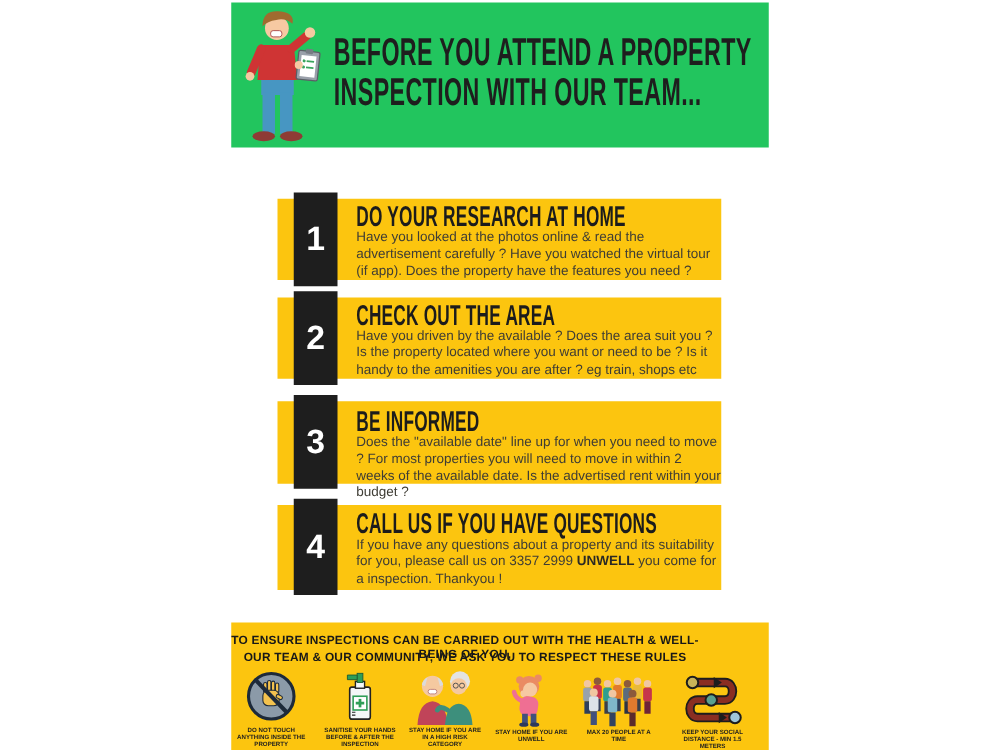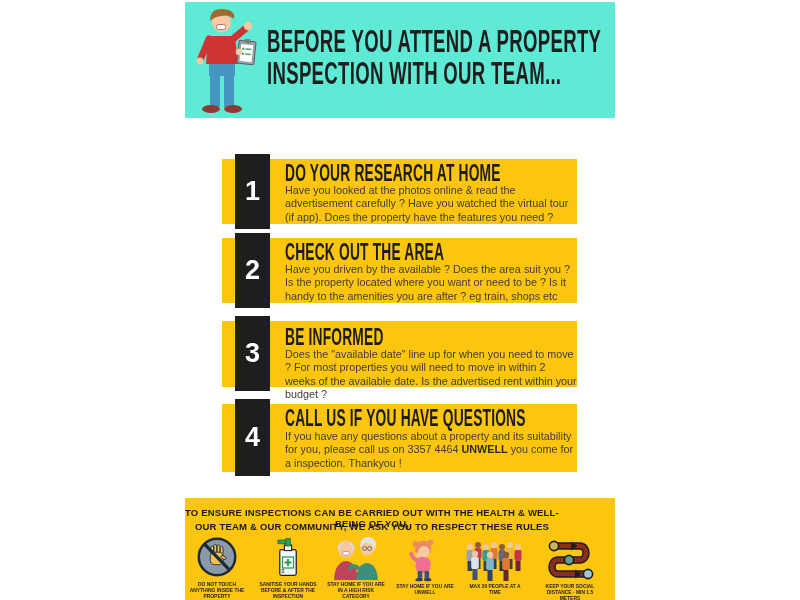--- a/index.html
+++ b/index.html
@@ -2,21 +2,21 @@
 <html><head>
 <meta charset="utf-8">
 <style>
   * { margin:0; padding:0; box-sizing:border-box; }
   html,body { width:800px; height:600px; background:#ffffff; overflow:hidden;
               font-family:"Liberation Sans", sans-serif; }
   .abs { position:absolute; }
   #stage { position:relative; width:800px; height:600px; background:#ffffff; }
 
   
-  #top-banner { left:185px; top:2px; width:430px; height:116px; background:#5eead4; }
+  #top-banner { left:185px; top:2px; width:430px; height:116px; background:#22c55e; }
   #man-illustration { left:3px; top:4px; }
   #title { left:82px; top:24px; color:#1e1e1e; font-weight:800; font-size:31px;
            line-height:32px; letter-spacing:0.5px; white-space:nowrap;
            transform:scaleX(0.60); transform-origin:0 0; }
 
   
   .step-row { position:absolute; left:185px; width:430px; }
   .step-yellow { position:absolute; left:37px; top:5px; width:355px; background:#FCC50F; }
   .step-num { position:absolute; left:50px; top:0; width:35px; background:#1e1e1e;
               color:#ffffff; font-weight:700; font-size:27px; display:flex;
@@ -99,21 +99,21 @@
     <div class="step-yellow" style="height:66px;"></div>
     <div class="step-num" style="height:75px;">3</div>
     <div class="step-heading" style="top:9px;">BE INFORMED</div>
     <div class="step-body" style="top:32px;">Does the "available date" line up for when you need to move ? For most properties you will need to move in within 2 weeks of the available date. Is the advertised rent within your budget ?</div>
   </div>
 
   <div class="step-row" style="top:399px; height:77px;">
     <div class="step-yellow" style="height:68px;"></div>
     <div class="step-num" style="height:77px;">4</div>
     <div class="step-heading" style="top:7px;">CALL US IF YOU HAVE QUESTIONS</div>
-    <div class="step-body" style="top:31px;"><span>If you have any questions about a property and its suitability for you, please call us on 3357 4464 </span><b>UNWELL</b><span> you come for a inspection. Thankyou !</span></div>
+    <div class="step-body" style="top:31px;"><span>If you have any questions about a property and its suitability for you, please call us on 3357 2999 </span><b>UNWELL</b><span> you come for a inspection. Thankyou !</span></div>
   </div>
 
   <div id="bottom-banner" class="abs">
     <div class="footer-line" style="top:9px;">TO  ENSURE INSPECTIONS CAN BE CARRIED OUT WITH THE HEALTH &amp; WELL-BEING OF YOU,</div>
     <div class="footer-line" style="top:23px;">OUR TEAM &amp; OUR COMMUNITY, WE ASK YOU TO RESPECT THESE RULES</div>
 
     <div class="rule" style="left:-6px; top:38px;">
       <div class="rule-icon">
         <svg width="46" height="46" viewBox="0 0 48 48">
           <circle cx="24" cy="24" r="19" fill="#8B9AA8" stroke="#1D2A3A" stroke-width="2.6"></circle>

